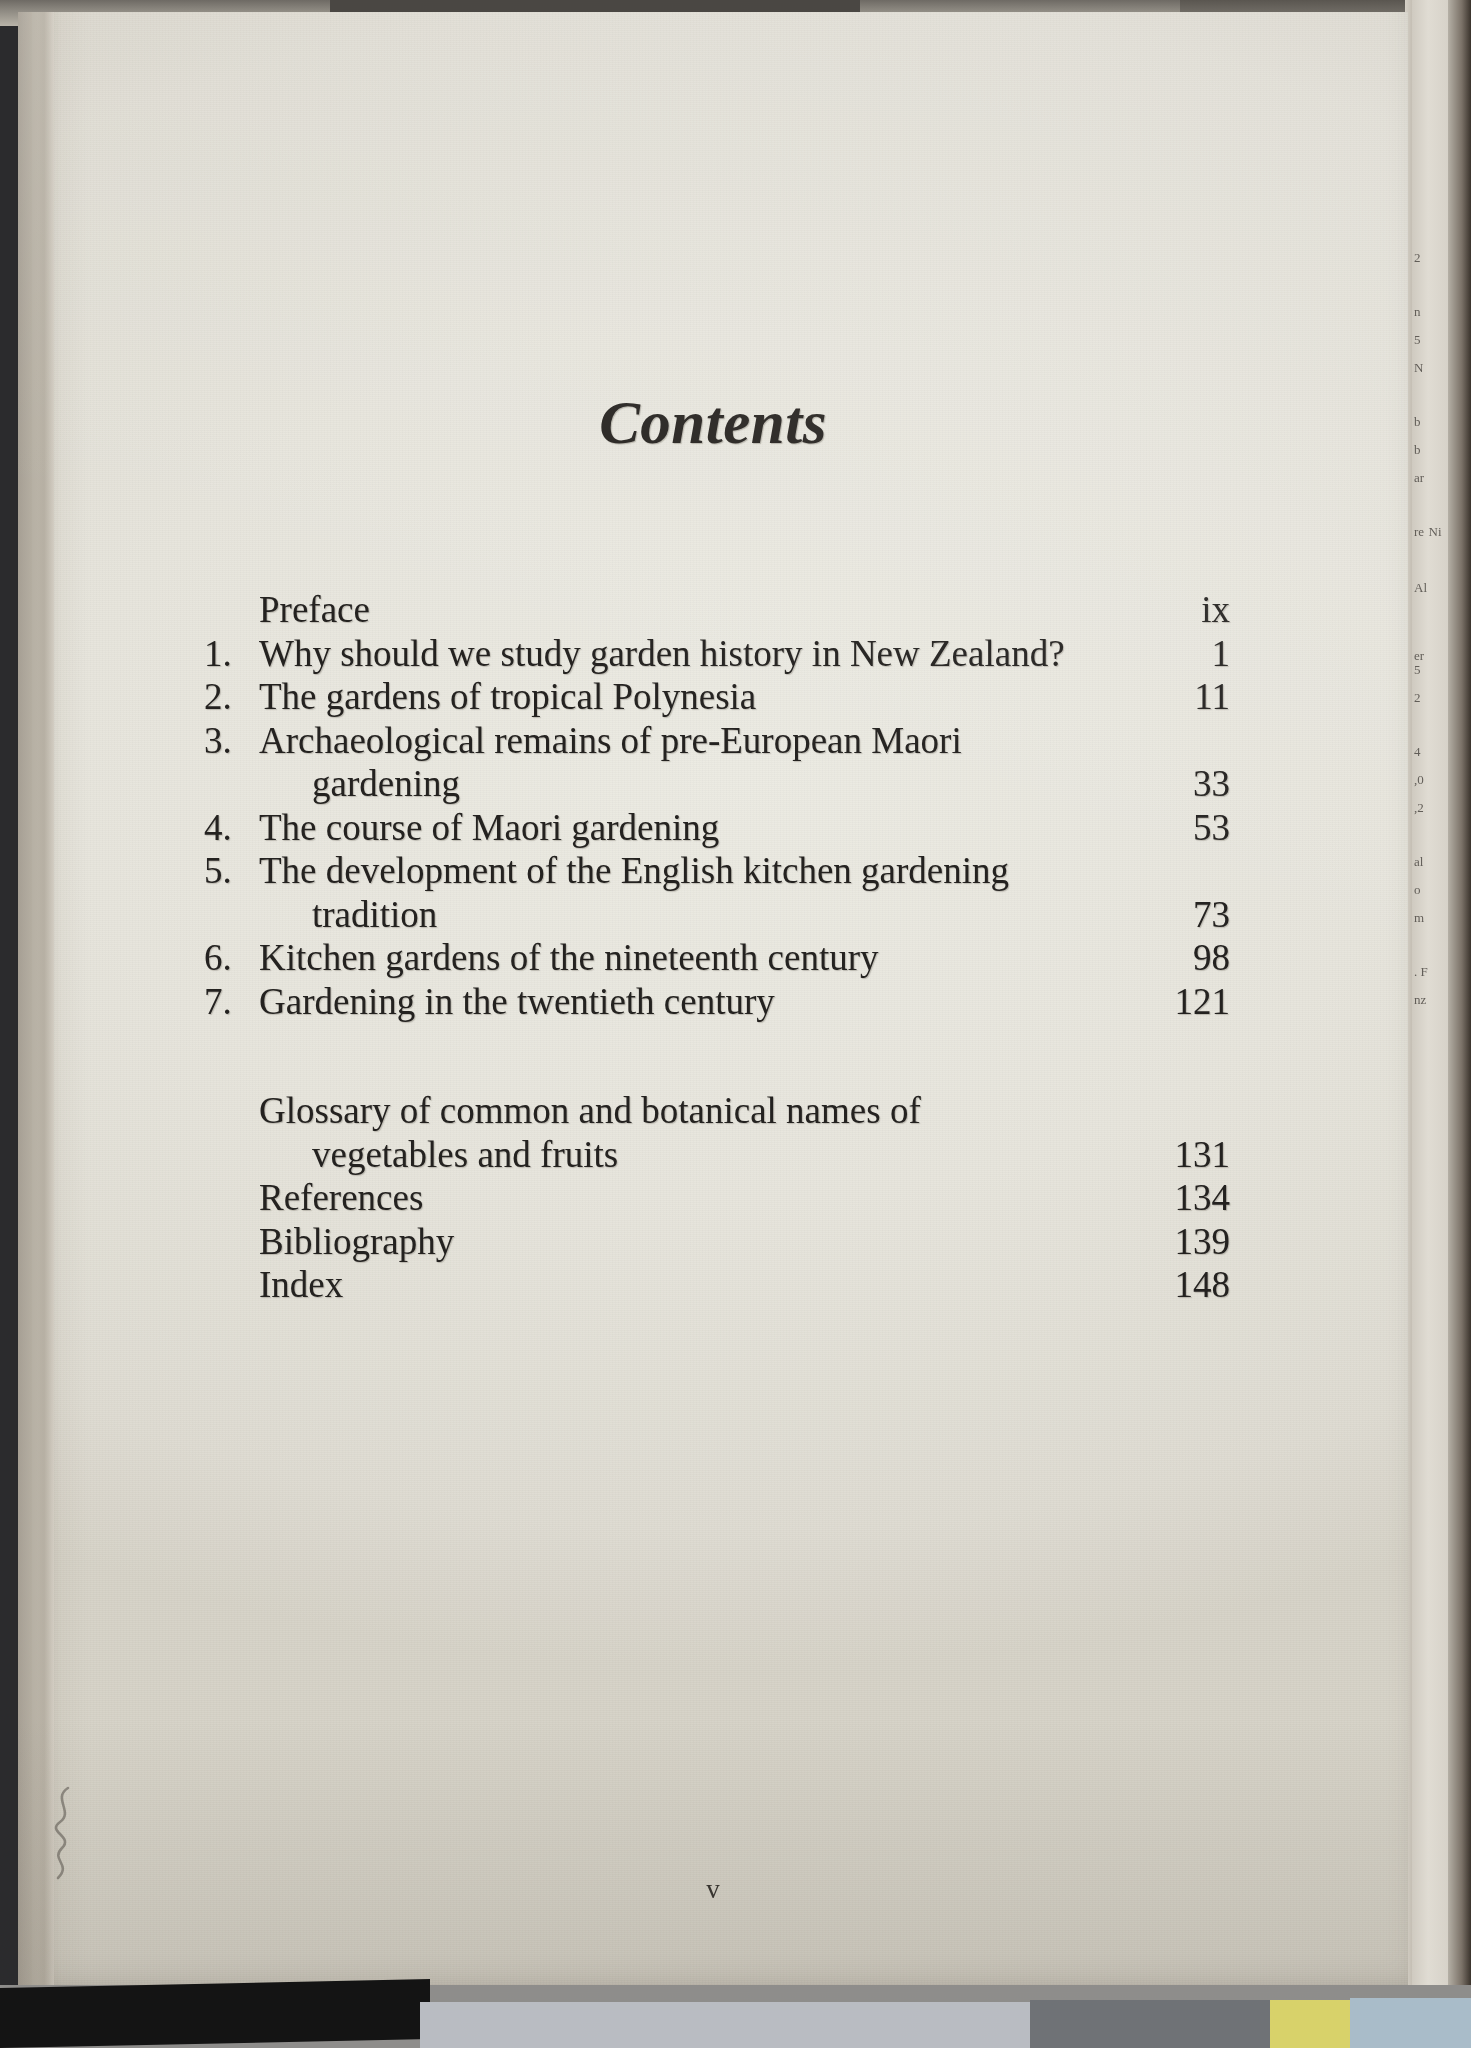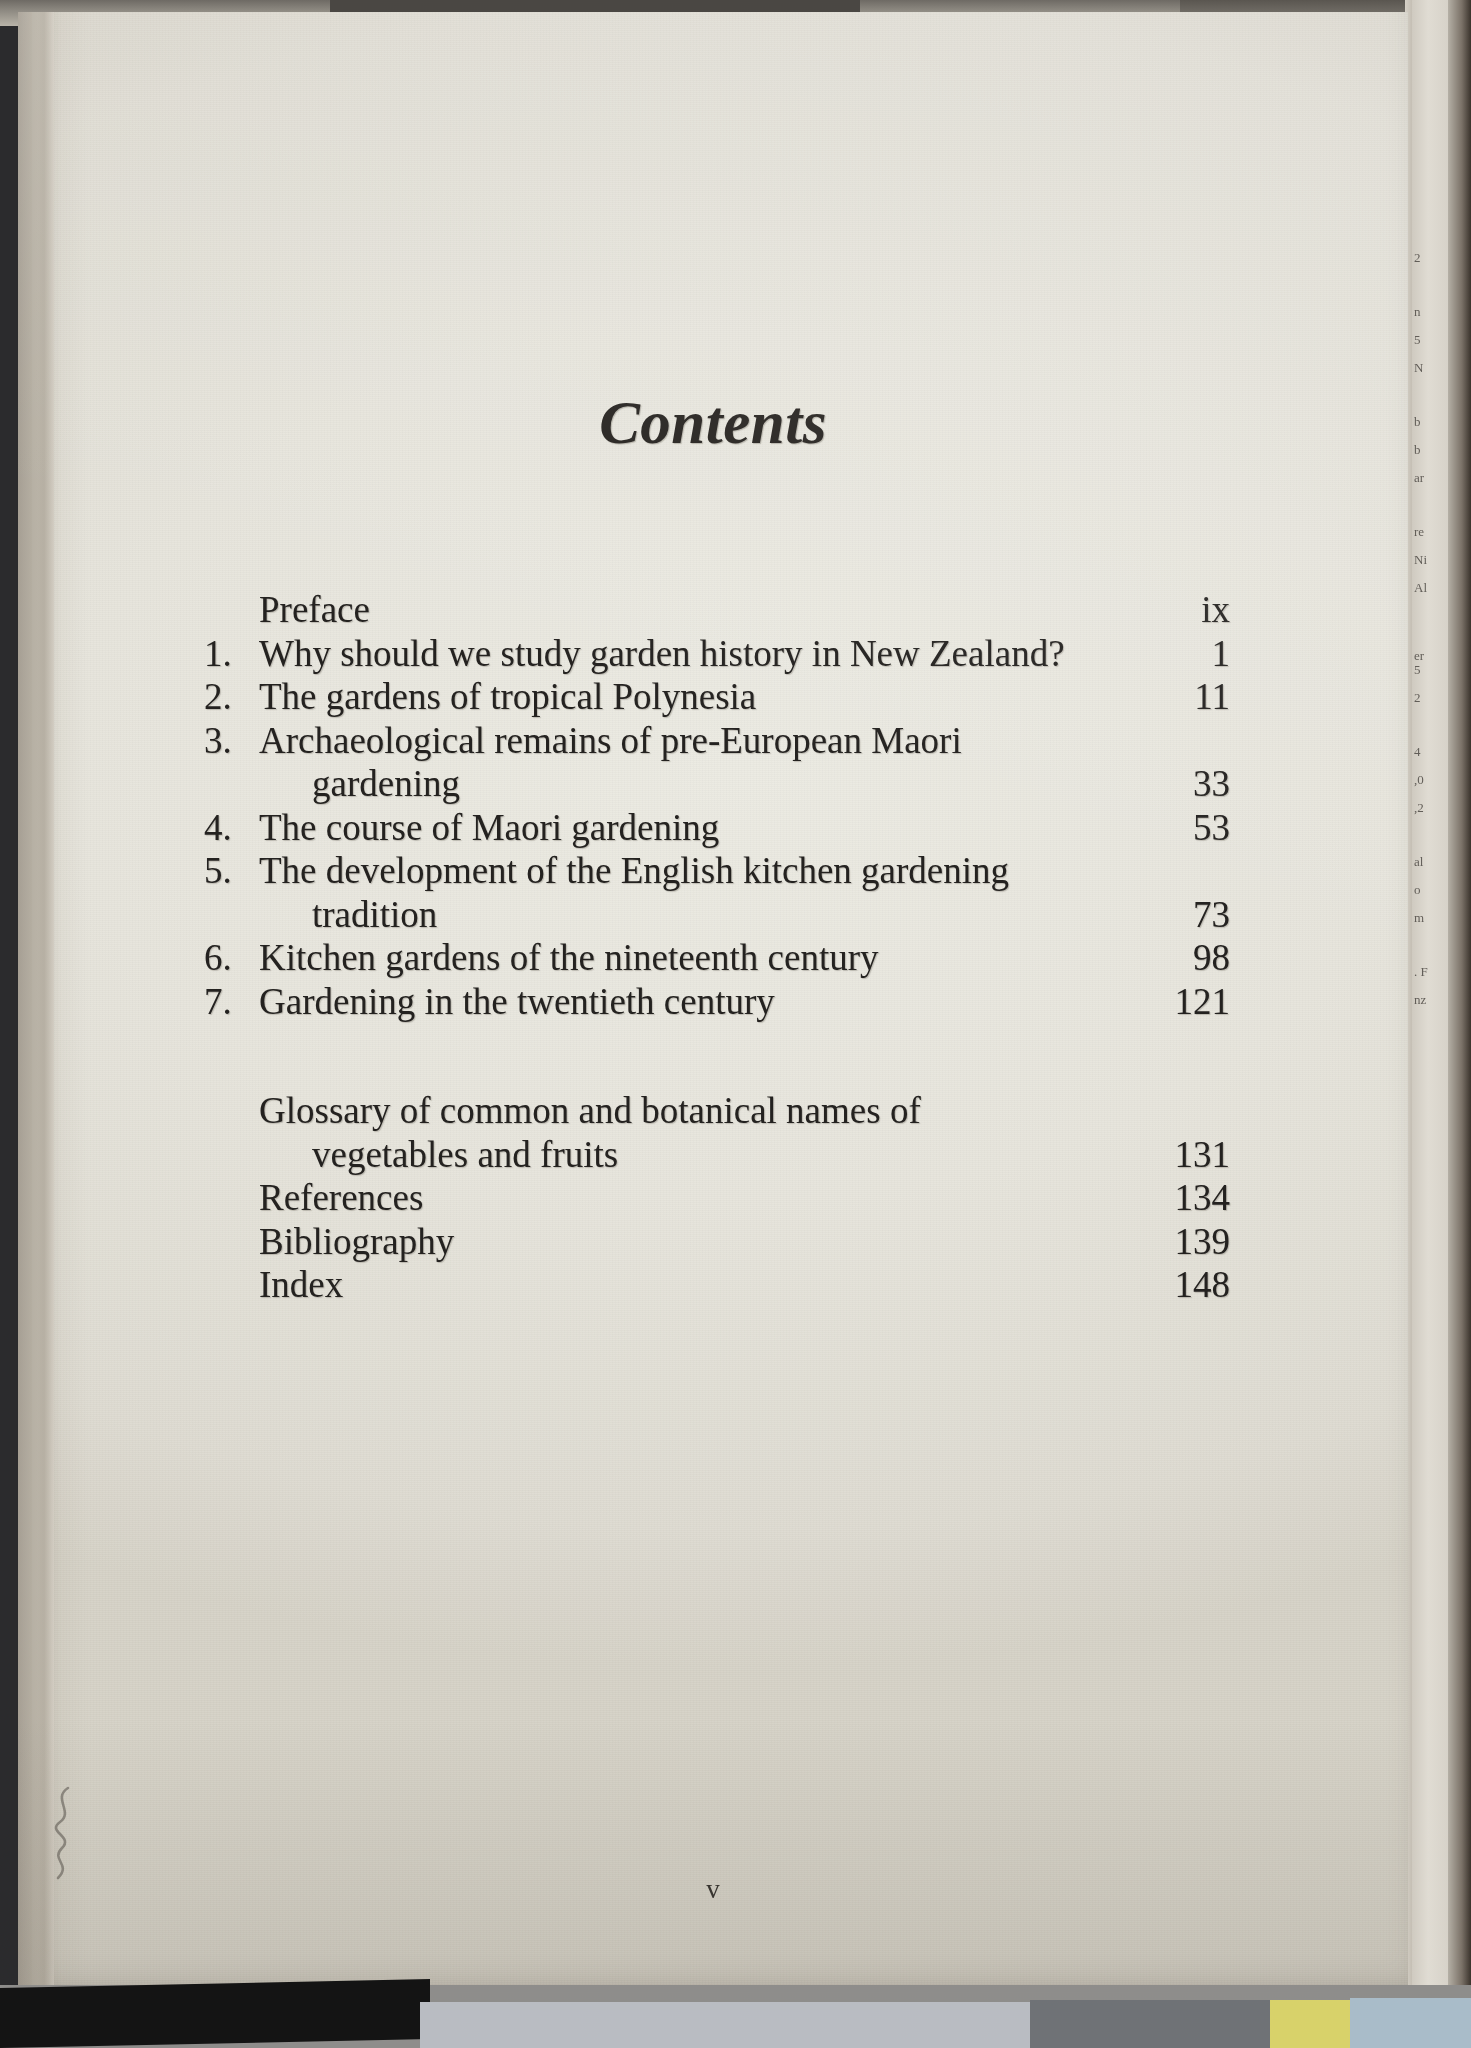--- a/index.html
+++ b/index.html
@@ -226,21 +226,21 @@
   <div class="right-divider"></div>
   <div class="right-page" id="right-page">
       <div class="frag" style="top: 250px;">2</div>
       <div class="frag" style="top: 304px;">n</div>
       <div class="frag" style="top: 332px;">5</div>
       <div class="frag" style="top: 360px;">N</div>
       <div class="frag" style="top: 414px;">b</div>
       <div class="frag" style="top: 442px;">b</div>
       <div class="frag" style="top: 470px;">ar</div>
       <div class="frag" style="top: 524px;">re</div>
-      <div class="frag" style="top: 552px;">Ni</div>
+      <div class="frag" style="top: 524px; text-align: center;">Ni</div>
       <div class="frag" style="top: 580px;">Al</div>
       <div class="frag" style="top: 648px;">er</div>
       <div class="frag" style="top: 662px;">5</div>
       <div class="frag" style="top: 690px;">2</div>
       <div class="frag" style="top: 744px;">4</div>
       <div class="frag" style="top: 772px;">,0</div>
       <div class="frag" style="top: 800px;">,2</div>
       <div class="frag" style="top: 854px;">al</div>
       <div class="frag" style="top: 882px;">o</div>
       <div class="frag" style="top: 910px;">m</div>

